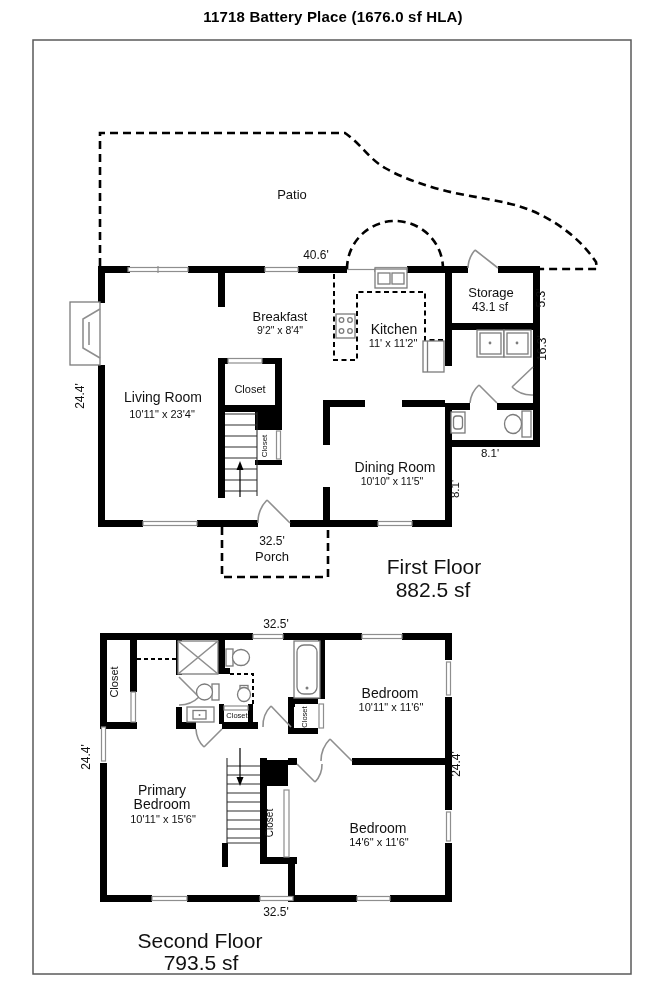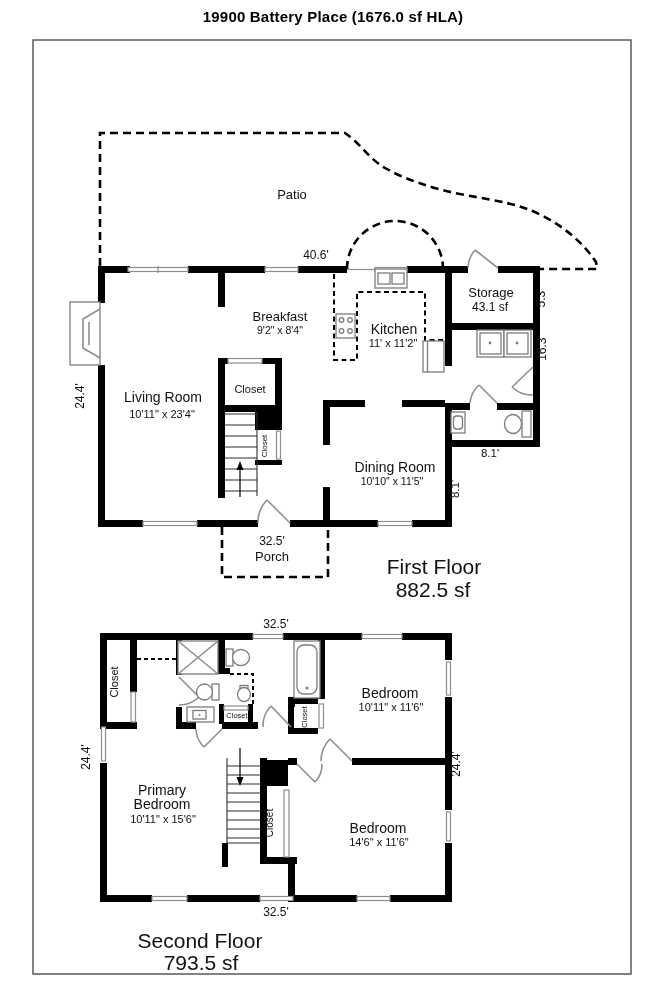--- a/index.html
+++ b/index.html
@@ -21,21 +21,21 @@
   .arrow{stroke:#000;stroke-width:1.2;fill:none;}
   .t21{font-size:21px;} .t14{font-size:14px;} .t13{font-size:13px;}
   .t12{font-size:12px;} .t115{font-size:11.5px;} .t11{font-size:11px;}
   .t105{font-size:10.5px;} .t10{font-size:10px;} .t8{font-size:8px;} .t75{font-size:7.5px;}
   .mid{text-anchor:middle;}
 </style>
 </head>
 <body>
 
 <div id="page">
-  <div id="plan-title">19900 Battery Place (1676.0 sf HLA)</div>
+  <div id="plan-title">11718 Battery Place (1676.0 sf HLA)</div>
 
   <svg width="666" height="981" viewBox="0 0 666 981">
 
     <rect x="33" y="40" width="598" height="934" fill="none" stroke="#5a5a5a" stroke-width="1.5"></rect>
 
     <g>
 
       <path class="dash" d="M100,266 L100,133 L345,133 C362,145 368,158 385,168 C402,178 432,189 465,195 C498,201 520,204 543,216 C566,228 584,244 596,262 L597,269 L540,269"></path>
       <path class="dash" d="M347,269 A48,48 0 0 1 443,269"></path>
 

